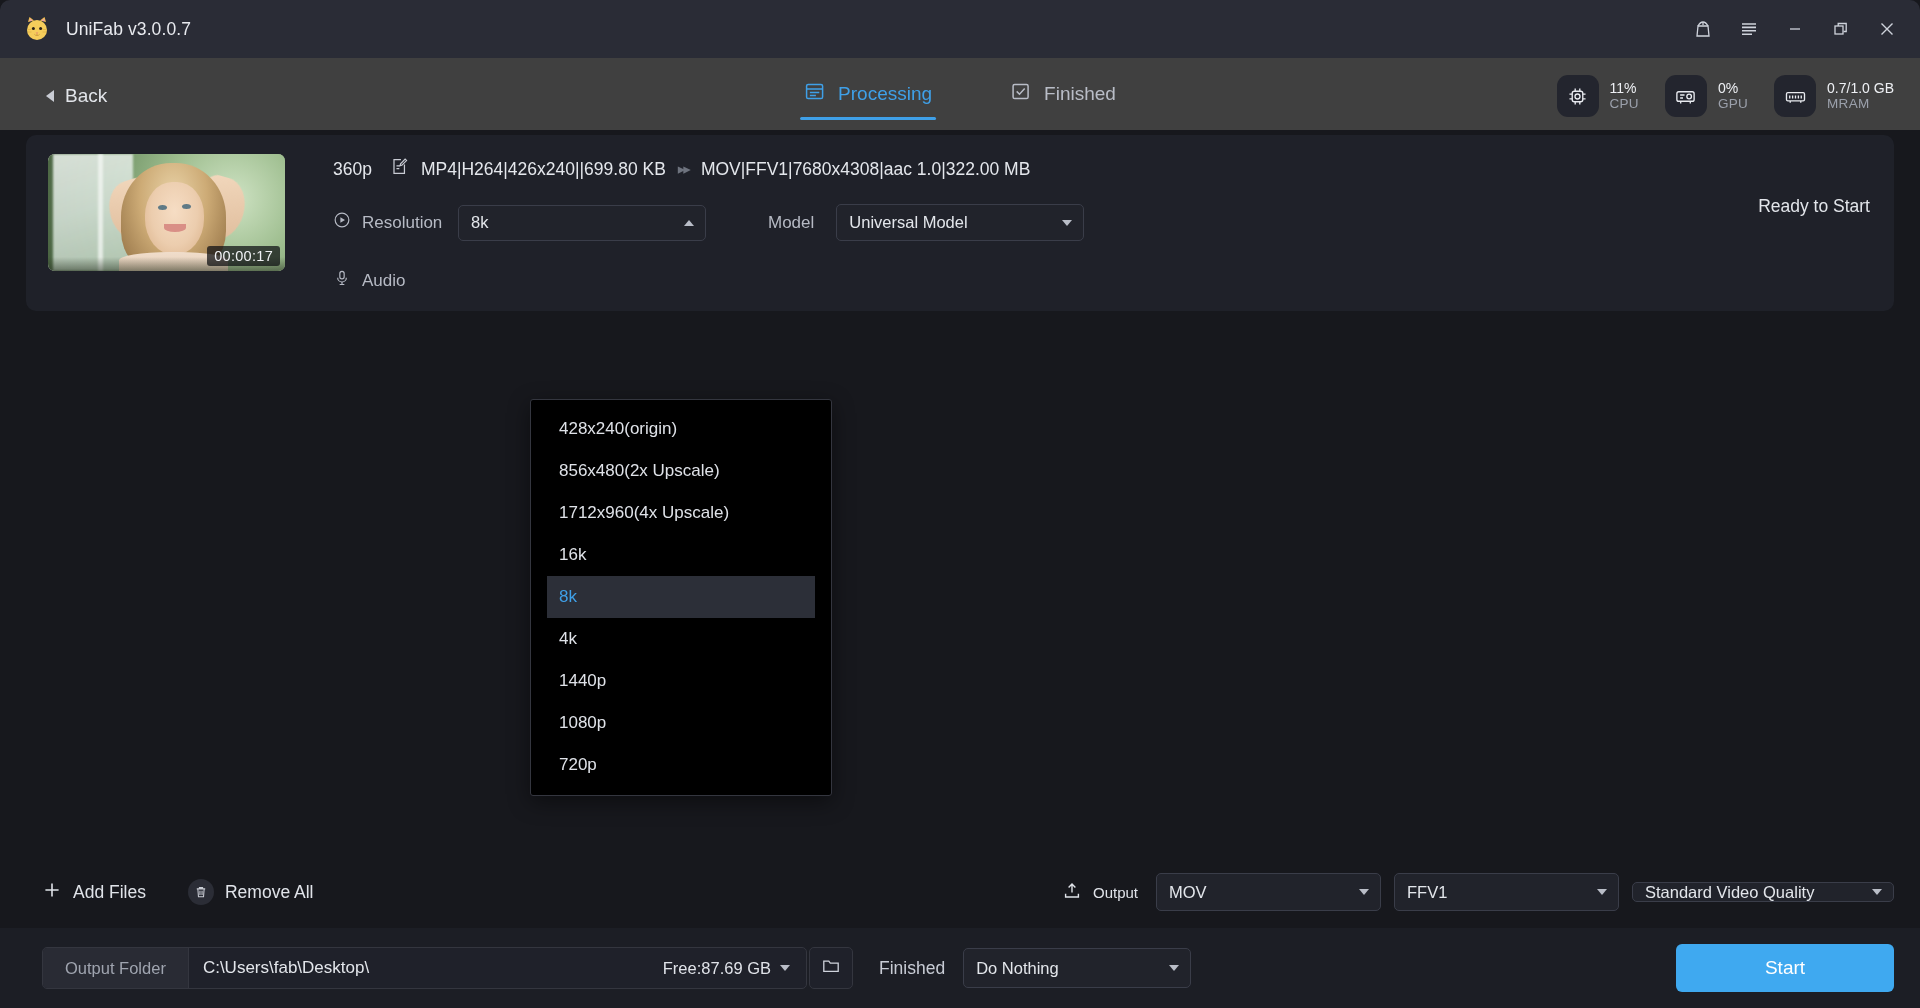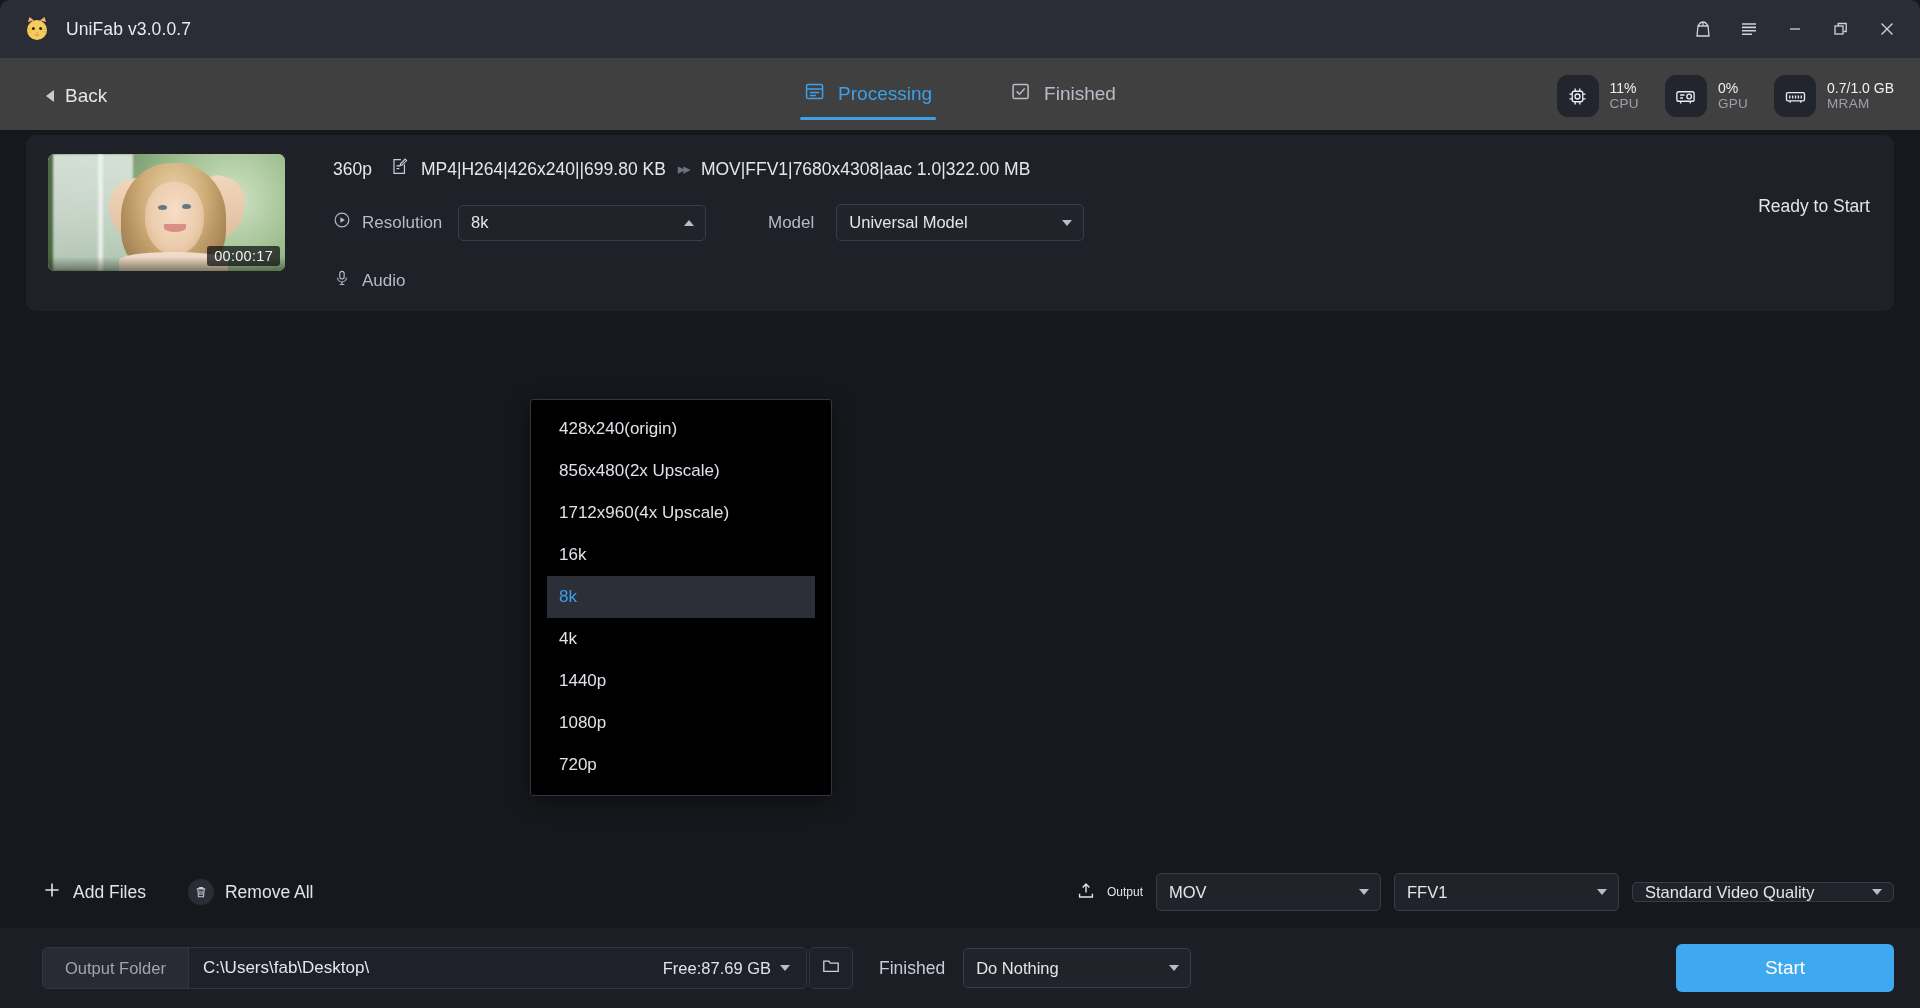--- a/index.html
+++ b/index.html
@@ -195,21 +195,21 @@
     width: 26px; height: 26px; border-radius: 50%;
     background: #2b2d36;
     display: flex; align-items: center; justify-content: center;
   }
   .out-group {
     margin-left: auto;
     display: flex; align-items: center; gap: 13px;
   }
   .out-lbl {
     display: flex; align-items: center; gap: 11px;
-    color: #e0e3e9; font-size: 12px; 
+    color: #e0e3e9; font-size: 15px; margin-right: 5px;
   }
   #output-format-select { width: 225px; height: 38px; }
   #output-codec-select { width: 225px; height: 38px; }
   #output-quality-select { width: 262px; height: 20px; }
 
   .folderbar {
     height: 80px; flex: 0 0 80px;
     background: #1c1e25;
     display: flex; align-items: center;
     padding: 0 26px 0 42px;

